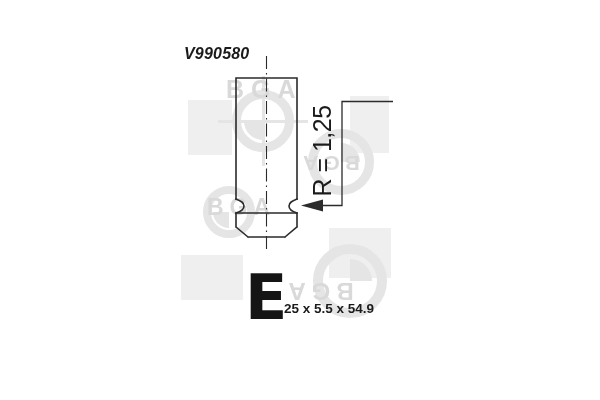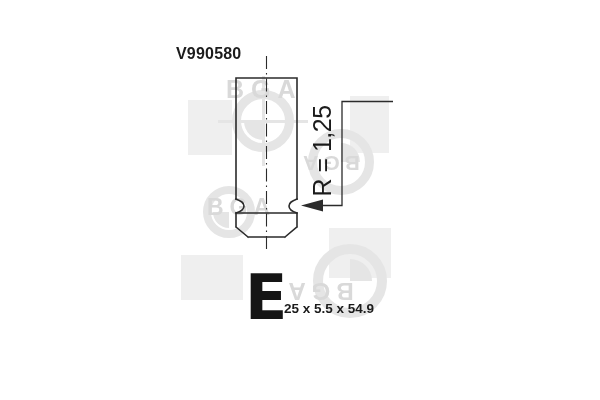--- a/index.html
+++ b/index.html
@@ -20,22 +20,22 @@
   .wm-ring{position:absolute;border-radius:50%;border:9px solid var(--watermark_shape);box-sizing:border-box;}
   .wm-quarter{position:absolute;background:var(--watermark_shape);}
   .wm-cross{position:absolute;background:var(--watermark_shape);}
   .wm-text{
     position:absolute;font-weight:bold;color:var(--watermark_text);
     font-family:"Liberation Sans",sans-serif;white-space:nowrap;line-height:1;
   }
   .wm-text.inv{transform:translate(-50%,-50%) rotate(180deg);}
   
   .part-number{
-    position:absolute;left:176px;top:45px;font-size:16px;font-weight:bold;
-    color:var(--text);letter-spacing:0.2px;white-space:nowrap;
+    position:absolute;left:184px;top:45px;font-size:16px;font-weight:bold;
+    color:var(--text);letter-spacing:0.2px;white-space:nowrap;font-style:italic;
   }
   .radius-label{
     position:absolute;left:322px;top:151px;
     transform:translate(-50%,-50%) rotate(-90deg);
     font-size:25px;color:var(--text);white-space:nowrap;letter-spacing:-0.5px;
   }
   .valve-type{
     position:absolute;left:245px;top:275px;font-family:"DejaVu Sans",sans-serif;
     font-size:62px;font-weight:bold;line-height:45px;color:#151515;
   }

